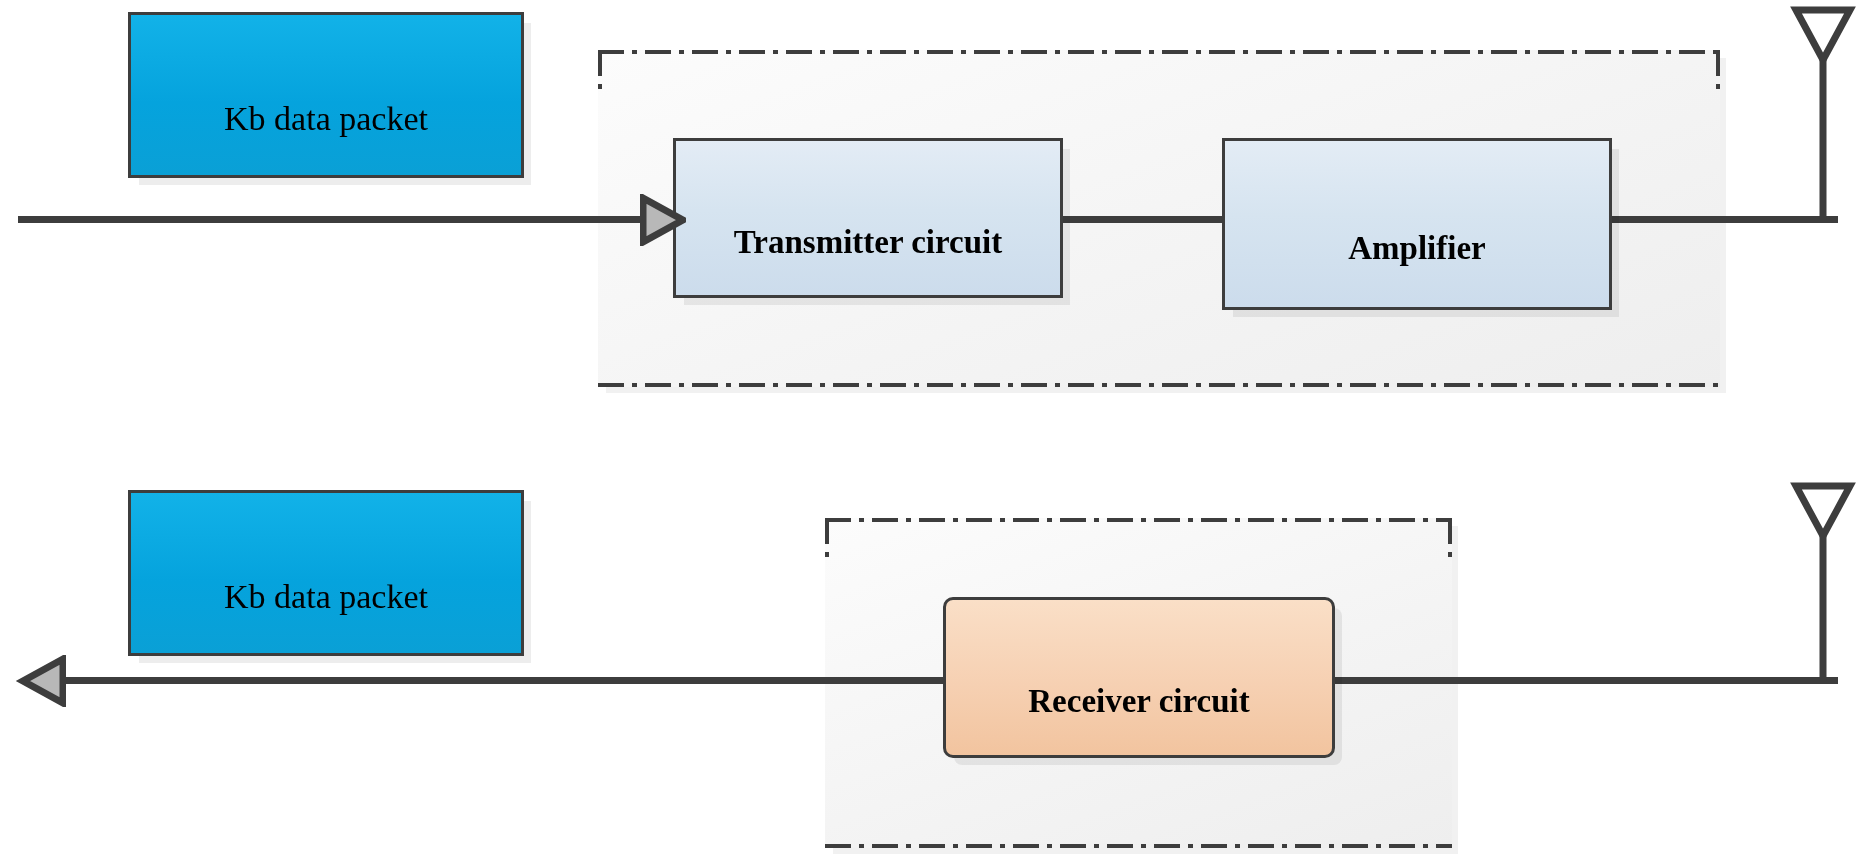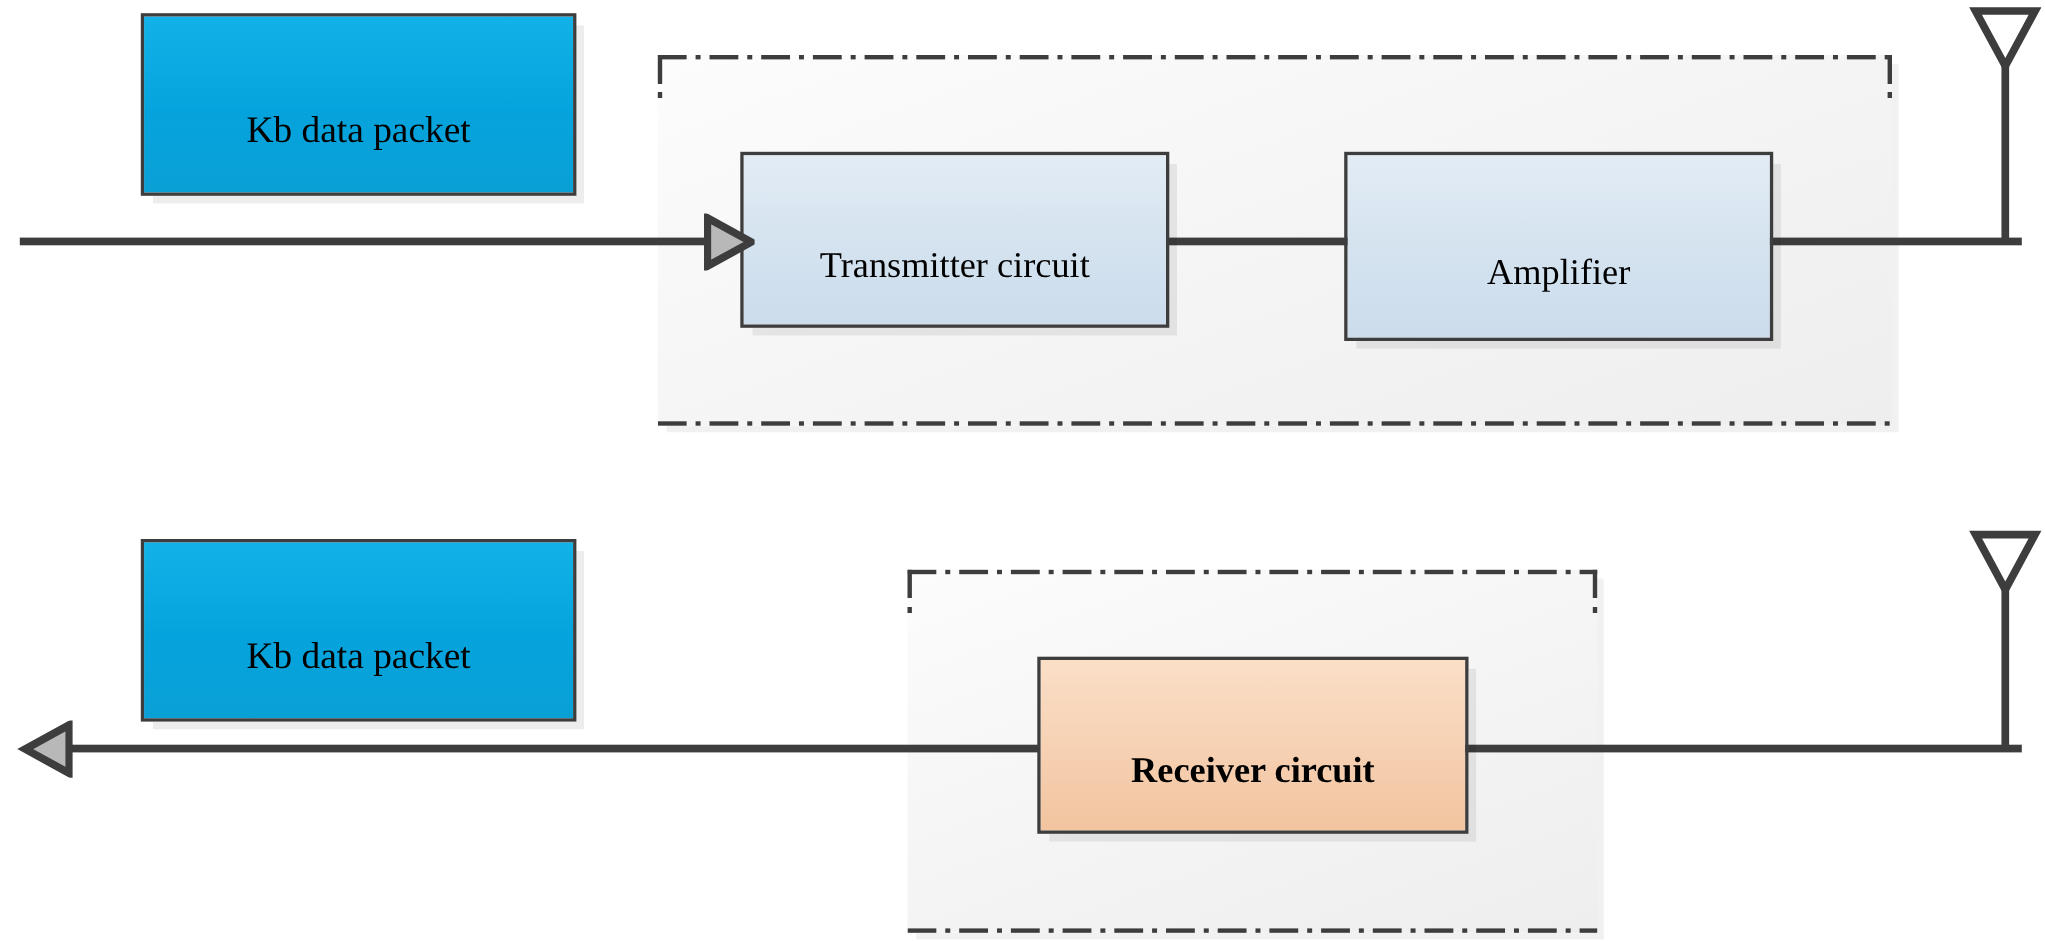--- a/index.html
+++ b/index.html
@@ -66,26 +66,27 @@
   .node .label { display: block; line-height: 1.1; margin-top: 48px; }
 
   .node.data-packet {
     background: linear-gradient(180deg, #12b2e8 0%, #05a3dd 55%, #0aa0d6 100%);
     font-size: 34px;
     font-weight: 400;
   }
   .node.circuit-blue {
     background: linear-gradient(180deg, #e3ecf5 0%, #d6e4f0 45%, #ccdcec 100%);
     font-size: 33px;
-    font-weight: 400;
+    font-weight: 700;
   }
   .node.circuit-peach {
     background: linear-gradient(180deg, #fadfc7 0%, #f6d0b2 55%, #f2c49f 100%);
     font-size: 33px;
     font-weight: 700;
+    border-radius: 10px;
   }
 
   
   .wire {
     position: absolute;
     background: #3d3d3d;
     z-index: 2;
   }
   .wire.h { height: 7px; }
 

